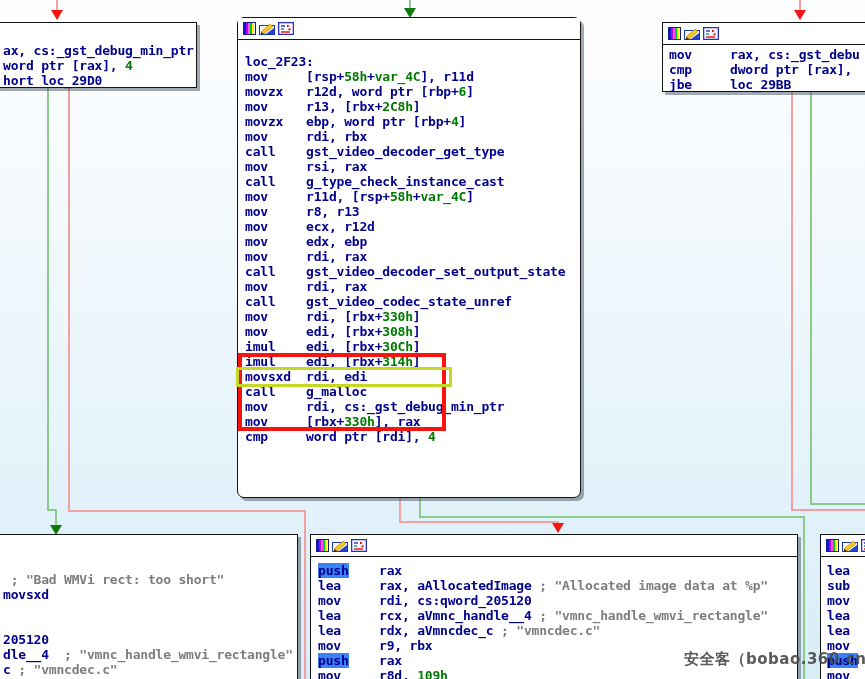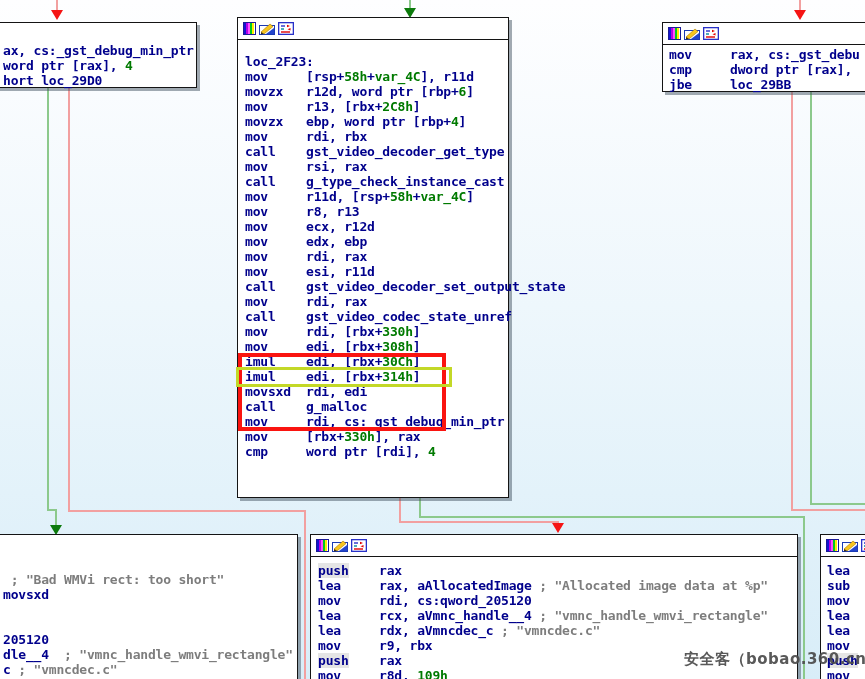--- a/index.html
+++ b/index.html
@@ -16,21 +16,21 @@
     height:21px;border-bottom:1px solid #141414;display:flex;align-items:center;
     gap:3px;padding-left:5px;background:#ffffff;
   }
   .ico{width:13px;height:13px;display:block;}
   .ico.w16{width:16px;}
   .body{position:relative;}
   .row{white-space:pre;min-height:15px;line-height:15px;font:bold 13px "DejaVu Sans Mono",monospace;letter-spacing:-0.2px;}
   .m{color:#00008c;}
   .g{color:#007a00;}
   .cm{color:#7d7d7d;}
-  .hl{color:#00008c;background:#e5e5e5;}
+  .hl{color:#00008c;background:#3b82f6;}
   .eh,.ev{position:absolute;z-index:1;}
   .eh{height:2px;} .ev{width:2px;}
   .eg{background:#8cc98c;} .er{background:#f2a0a0;}
   .head{position:absolute;width:0;height:0;border-left:6px solid transparent;border-right:6px solid transparent;z-index:1;}
   .head.hg{border-top:10px solid #0c7a0c;}
   .head.hr{border-top:10px solid #f51414;}
   .annbox{position:absolute;box-sizing:border-box;background:transparent;pointer-events:none;}
   #redbox{border:4px solid #fa1410;z-index:6;}
   #greenbox{border:3px solid #c3d827;z-index:7;}
   #watermark{
@@ -99,21 +99,21 @@
   <div class="eh eg" style="left:810px;top:503px;width:55px"></div>
 
   <div class="node" id="blk-tl" style="left:-80px;top:22px;width:277px;height:66px;">
     <div class="body" style="padding-top:20px;padding-left:82px;">
         <div class="row"><span class="m">ax, cs:_gst_debug_min_ptr</span></div>
         <div class="row"><span class="m">word ptr [rax], </span><span class="g">4</span></div>
         <div class="row"><span class="m">hort loc_29D0</span></div>
       </div>
   </div>
 
-  <div class="node" id="blk-c" style="left:237px;top:17px;width:272px;height:481px;">
+  <div class="node" id="blk-c" style="left:237px;top:17px;width:344px;height:481px;border-radius:7px;">
     <div class="titlebar">
       <svg class="ico">
           <use href="#ico-pal"></use>
         </svg>
       <svg class="ico w16">
           <use href="#ico-pen"></use>
         </svg>
       <svg class="ico w16">
           <use href="#ico-nav"></use>
         </svg>
@@ -126,21 +126,20 @@
         <div class="row"><span class="m">movzx   ebp, word ptr [rbp+</span><span class="g">4</span><span class="m">]</span></div>
         <div class="row"><span class="m">mov     rdi, rbx</span></div>
         <div class="row"><span class="m">call    gst_video_decoder_get_type</span></div>
         <div class="row"><span class="m">mov     rsi, rax</span></div>
         <div class="row"><span class="m">call    g_type_check_instance_cast</span></div>
         <div class="row"><span class="m">mov     r11d, [rsp+</span><span class="g">58h</span><span class="m">+</span><span class="g">var_4C</span><span class="m">]</span></div>
         <div class="row"><span class="m">mov     r8, r13</span></div>
         <div class="row"><span class="m">mov     ecx, r12d</span></div>
         <div class="row"><span class="m">mov     edx, ebp</span></div>
         <div class="row"><span class="m">mov     rdi, rax</span></div>
-        <div class="row"><span class="m">mov     esi, r11d</span></div>
         <div class="row"><span class="m">call    gst_video_decoder_set_output_state</span></div>
         <div class="row"><span class="m">mov     rdi, rax</span></div>
         <div class="row"><span class="m">call    gst_video_codec_state_unref</span></div>
         <div class="row"><span class="m">mov     rdi, [rbx+</span><span class="g">330h</span><span class="m">]</span></div>
         <div class="row"><span class="m">mov     edi, [rbx+</span><span class="g">308h</span><span class="m">]</span></div>
         <div class="row"><span class="m">imul    edi, [rbx+</span><span class="g">30Ch</span><span class="m">]</span></div>
         <div class="row"><span class="m">imul    edi, [rbx+</span><span class="g">314h</span><span class="m">]</span></div>
         <div class="row"><span class="m">movsxd  rdi, edi</span></div>
         <div class="row"><span class="m">call    g_malloc</span></div>
         <div class="row"><span class="m">mov     rdi, cs:_gst_debug_min_ptr</span></div>

